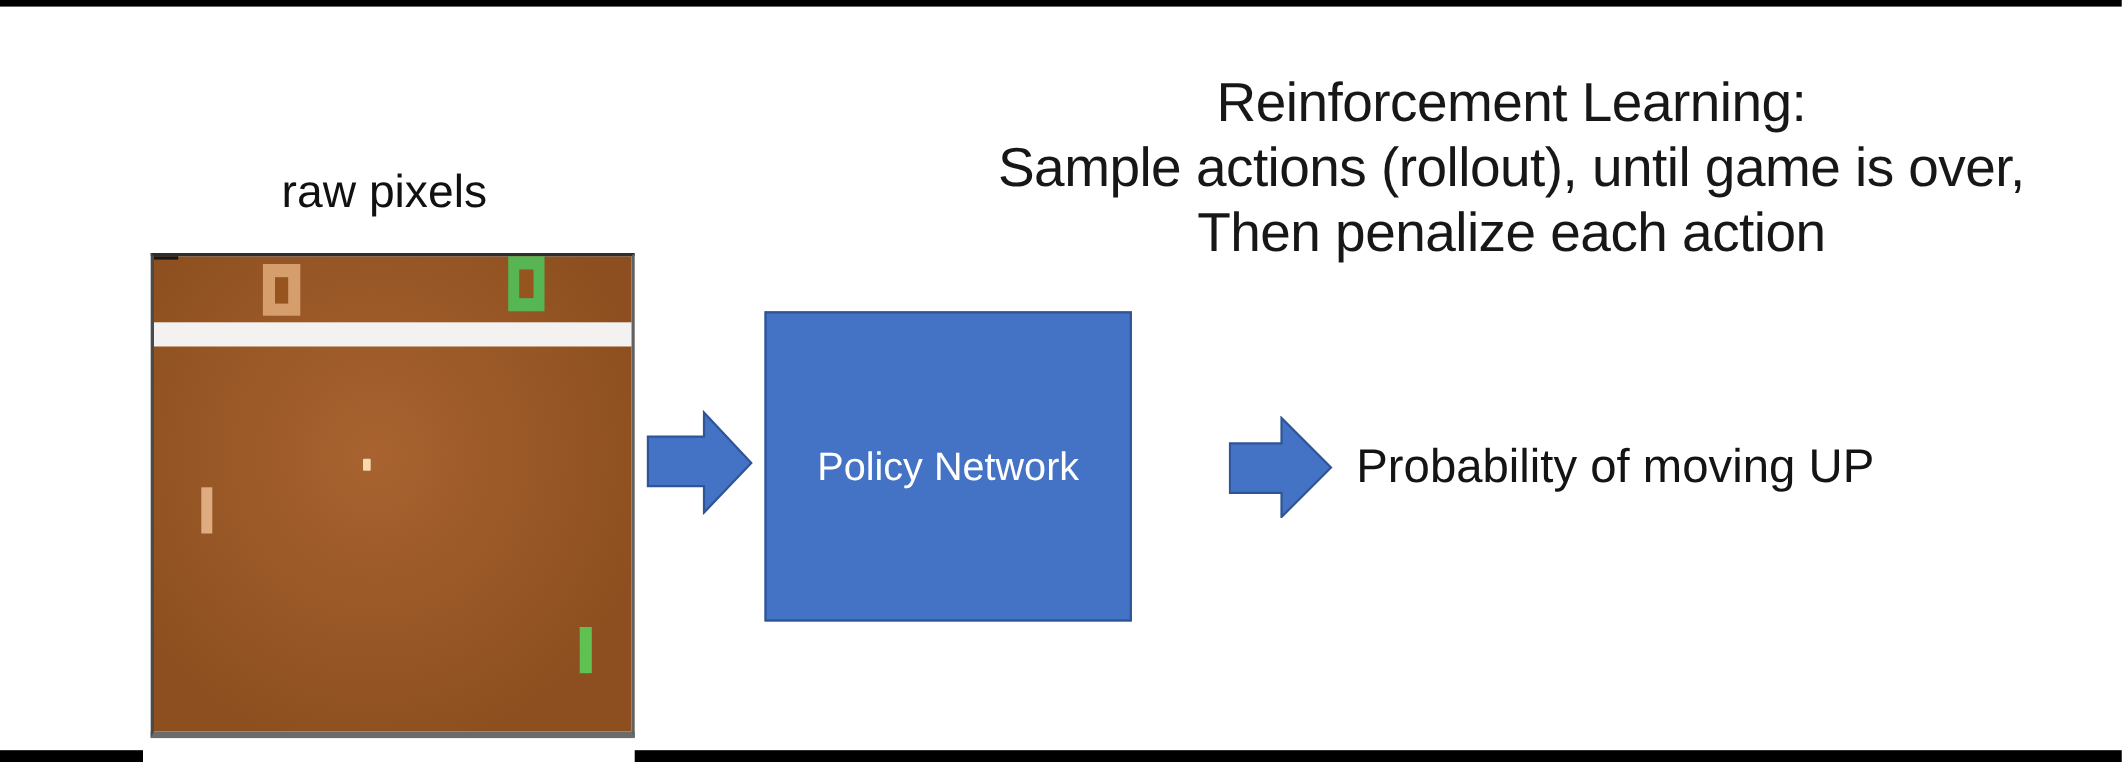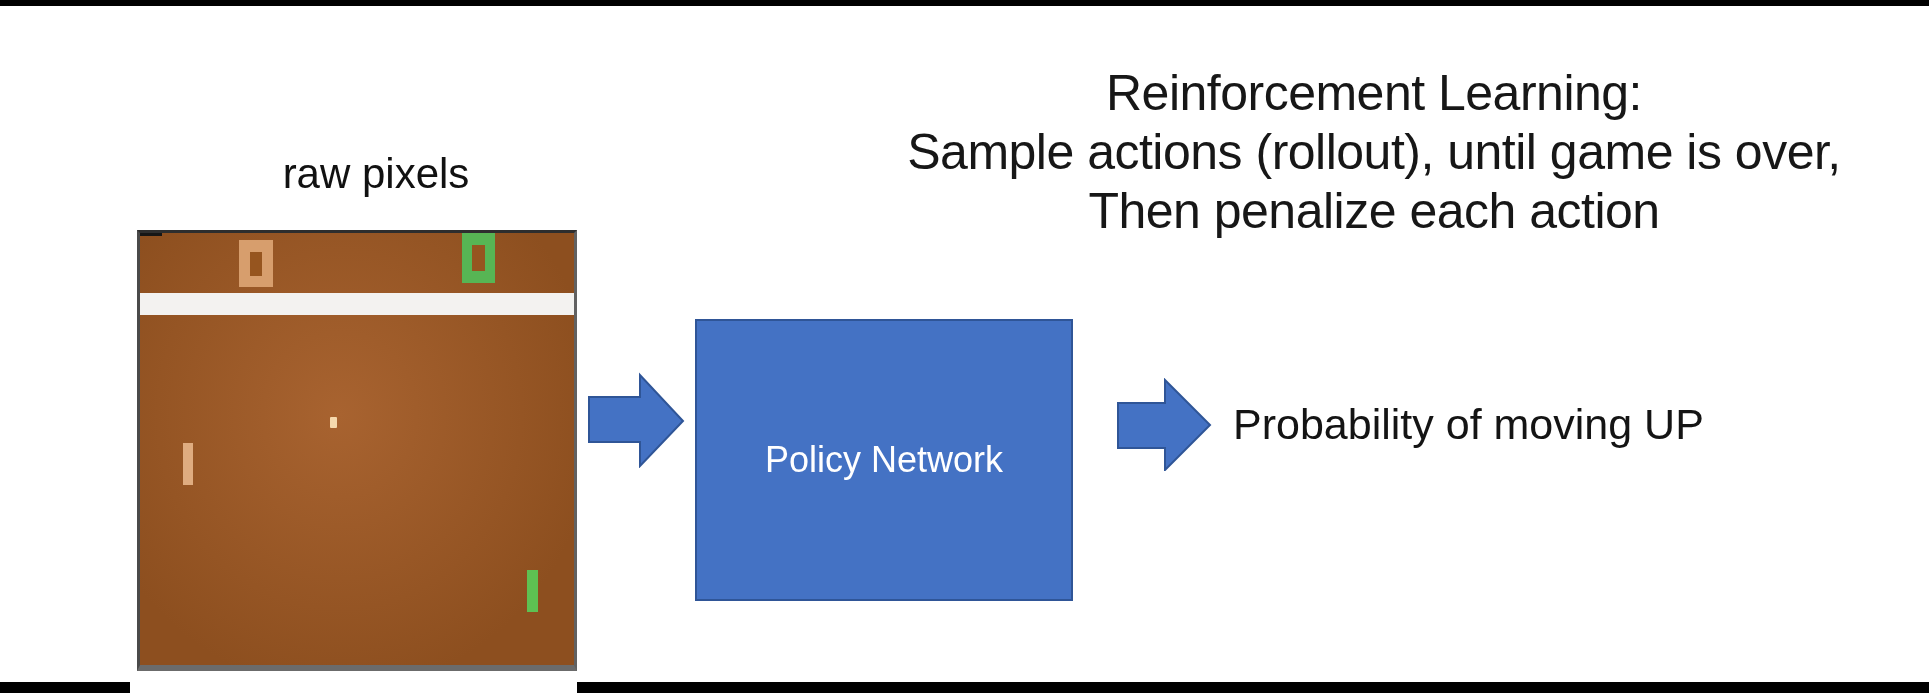--- a/index.html
+++ b/index.html
@@ -13,21 +13,20 @@
   .abs{position:absolute;}
 
   
   .top-bar{left:0;top:0;width:1929px;height:6px;background:var(--bar-black);}
   .bottom-bar-left{left:0;top:682px;width:130px;height:11px;background:var(--bar-black);}
   .bottom-bar-right{left:577px;top:682px;width:1352px;height:11px;background:var(--bar-black);}
 
   
   .raw-pixels-caption{
     left:256px;top:150px;width:240px;
-    text-align:center;
     font-size:42px;line-height:48px;color:var(--ink);
   }
 
   
   .game-frame{
     left:137px;top:230px;width:440px;height:441px;
     box-sizing:border-box;
     border-top:3px solid #2e2e2e;
     border-left:3px solid #4a4a4a;
     border-right:3px solid #616161;
@@ -51,25 +50,25 @@
     left:814px;top:64px;width:1120px;
     text-align:center;
     font-size:50px;line-height:59px;
     letter-spacing:-0.5px;
     color:#171717;
   }
   .slide-title div{white-space:nowrap;}
 
   
   .policy-box{
-    left:695px;top:283px;width:378px;height:282px;
+    left:695px;top:283px;width:334px;height:282px;
     box-sizing:border-box;
     background:var(--accent-blue);
     border:2px solid var(--accent-blue-border);
-    display:flex;align-items:center;justify-content:center;margin-top:36px;
+    display:flex;align-items:center;justify-content:center;
   }
   .policy-box-label{color:#fff;font-size:36px;}
 
   
   .arrow-in{left:587px;top:372px;}
   .arrow-out{left:1117px;top:378px;}
   .arrow-svg polygon{fill:var(--accent-blue);stroke:var(--accent-blue-border);stroke-width:2;stroke-linejoin:miter;}
 
   
   .output-label{

